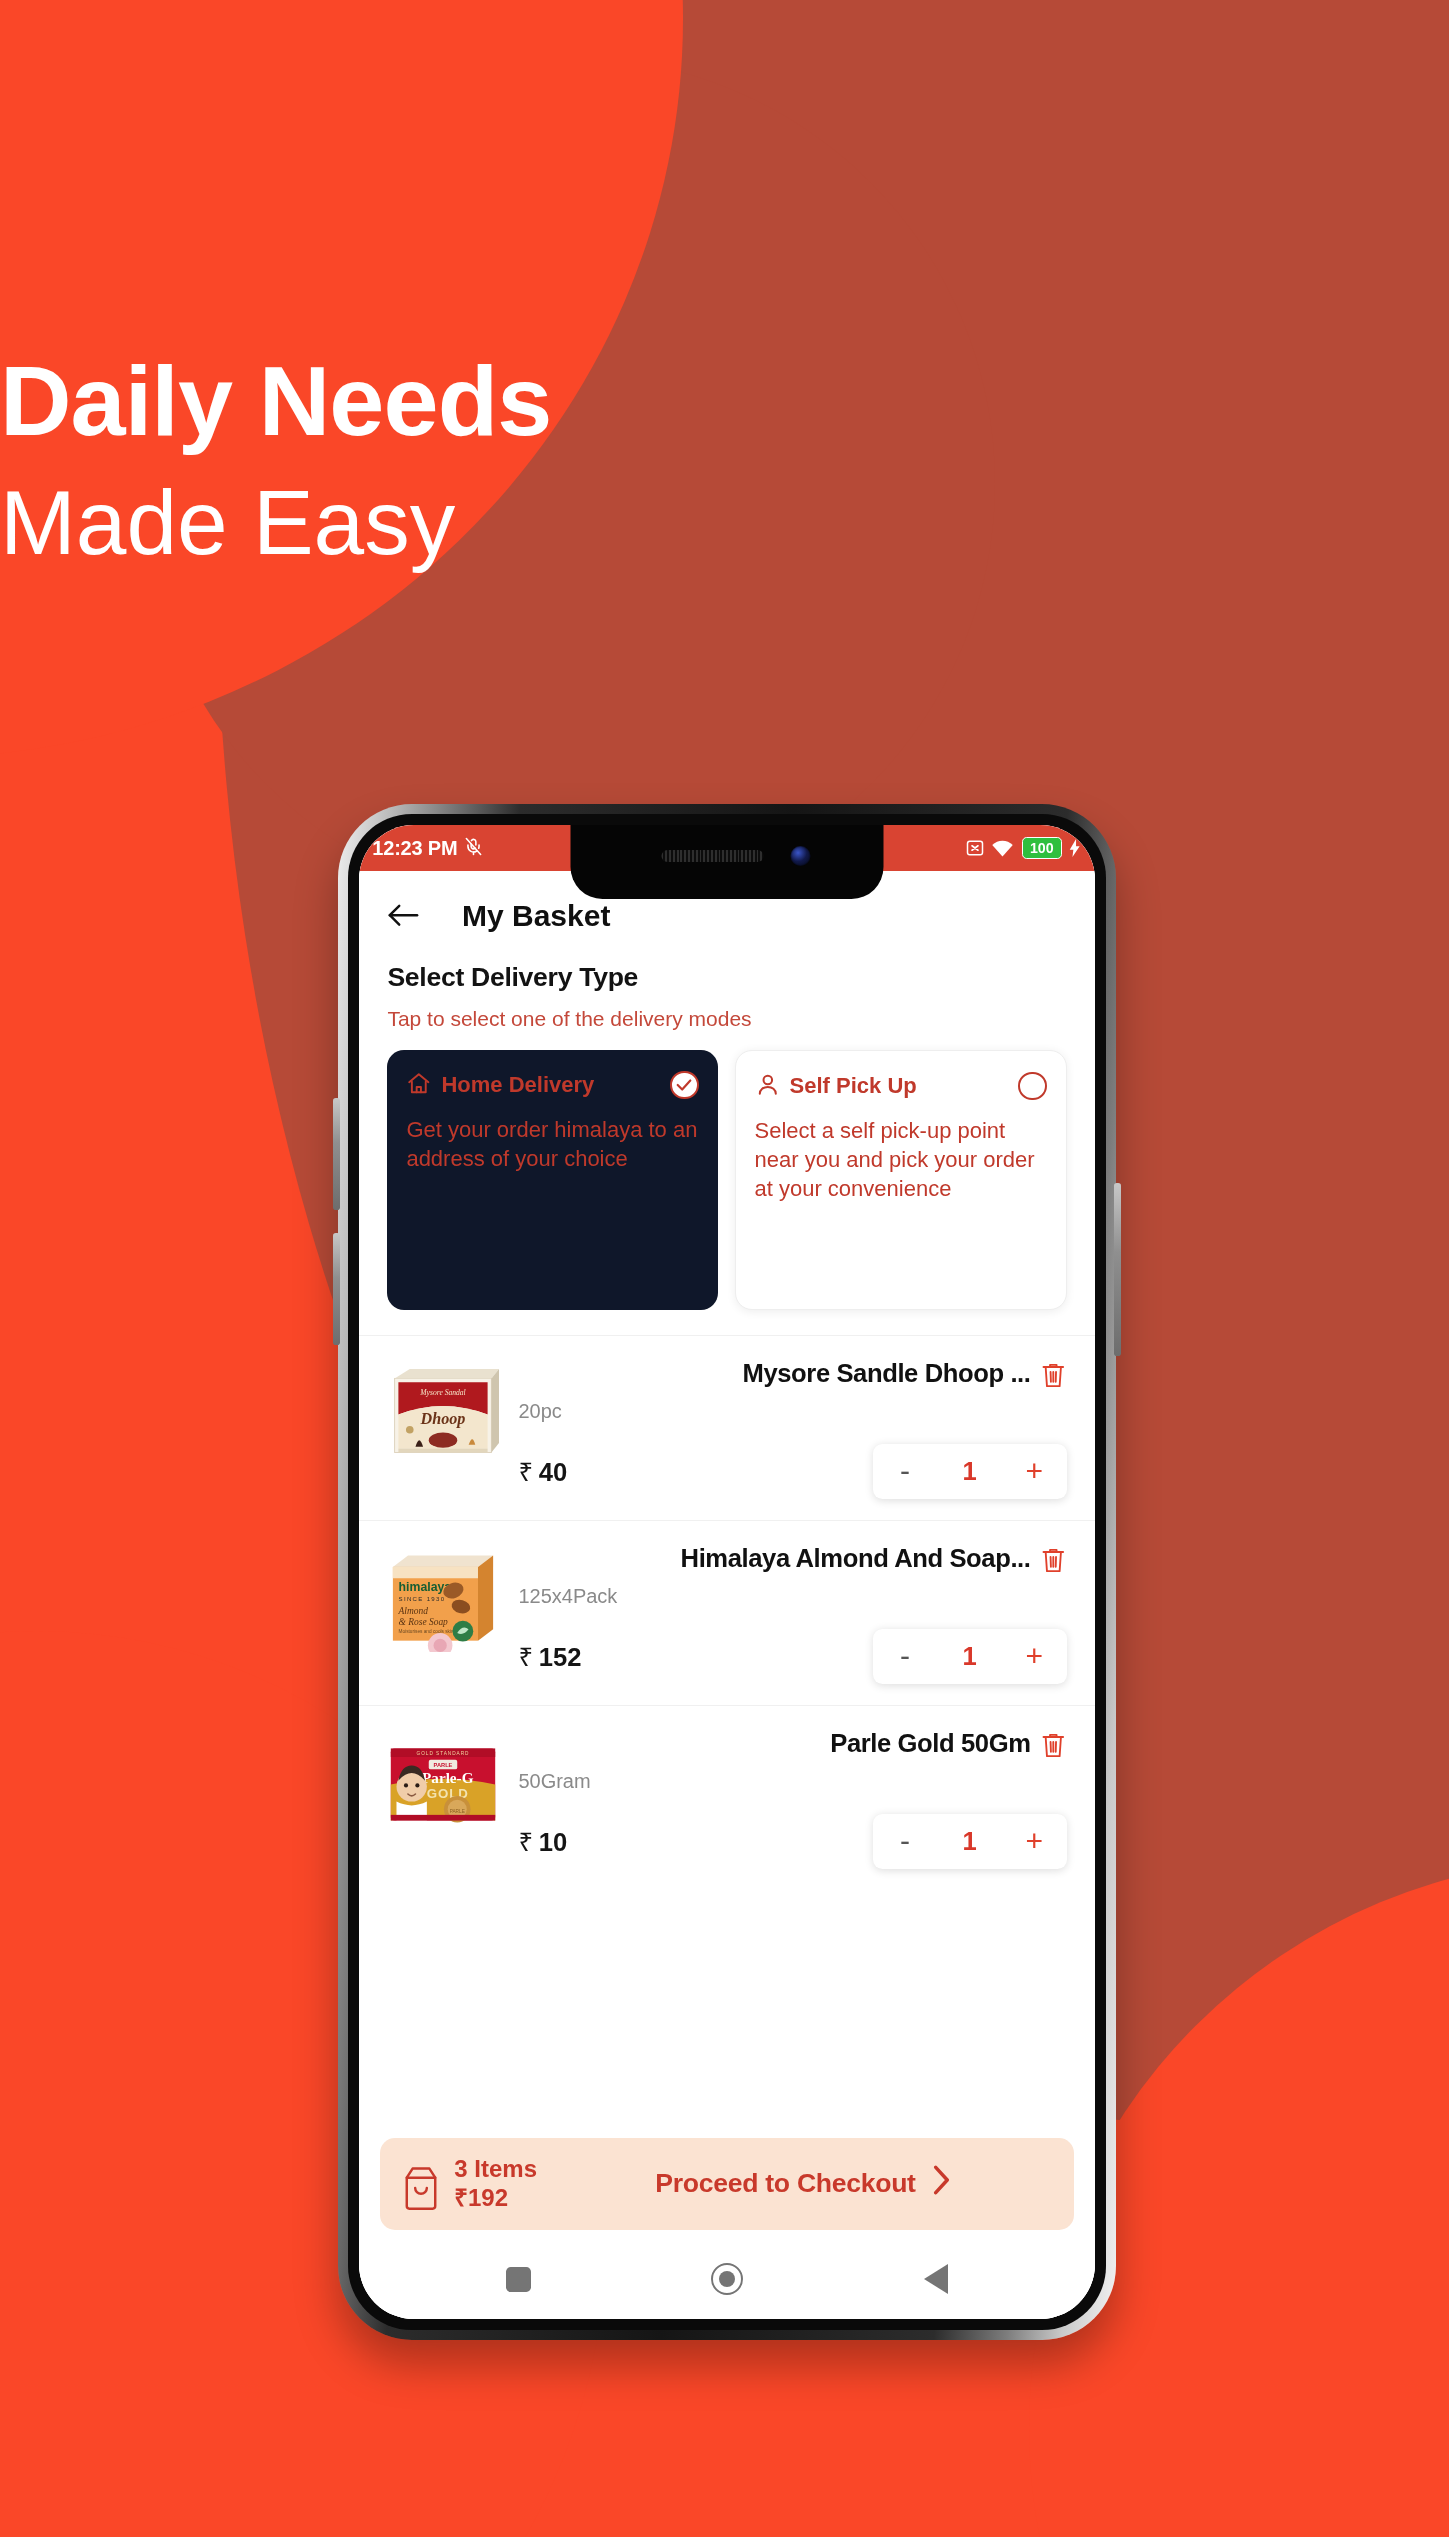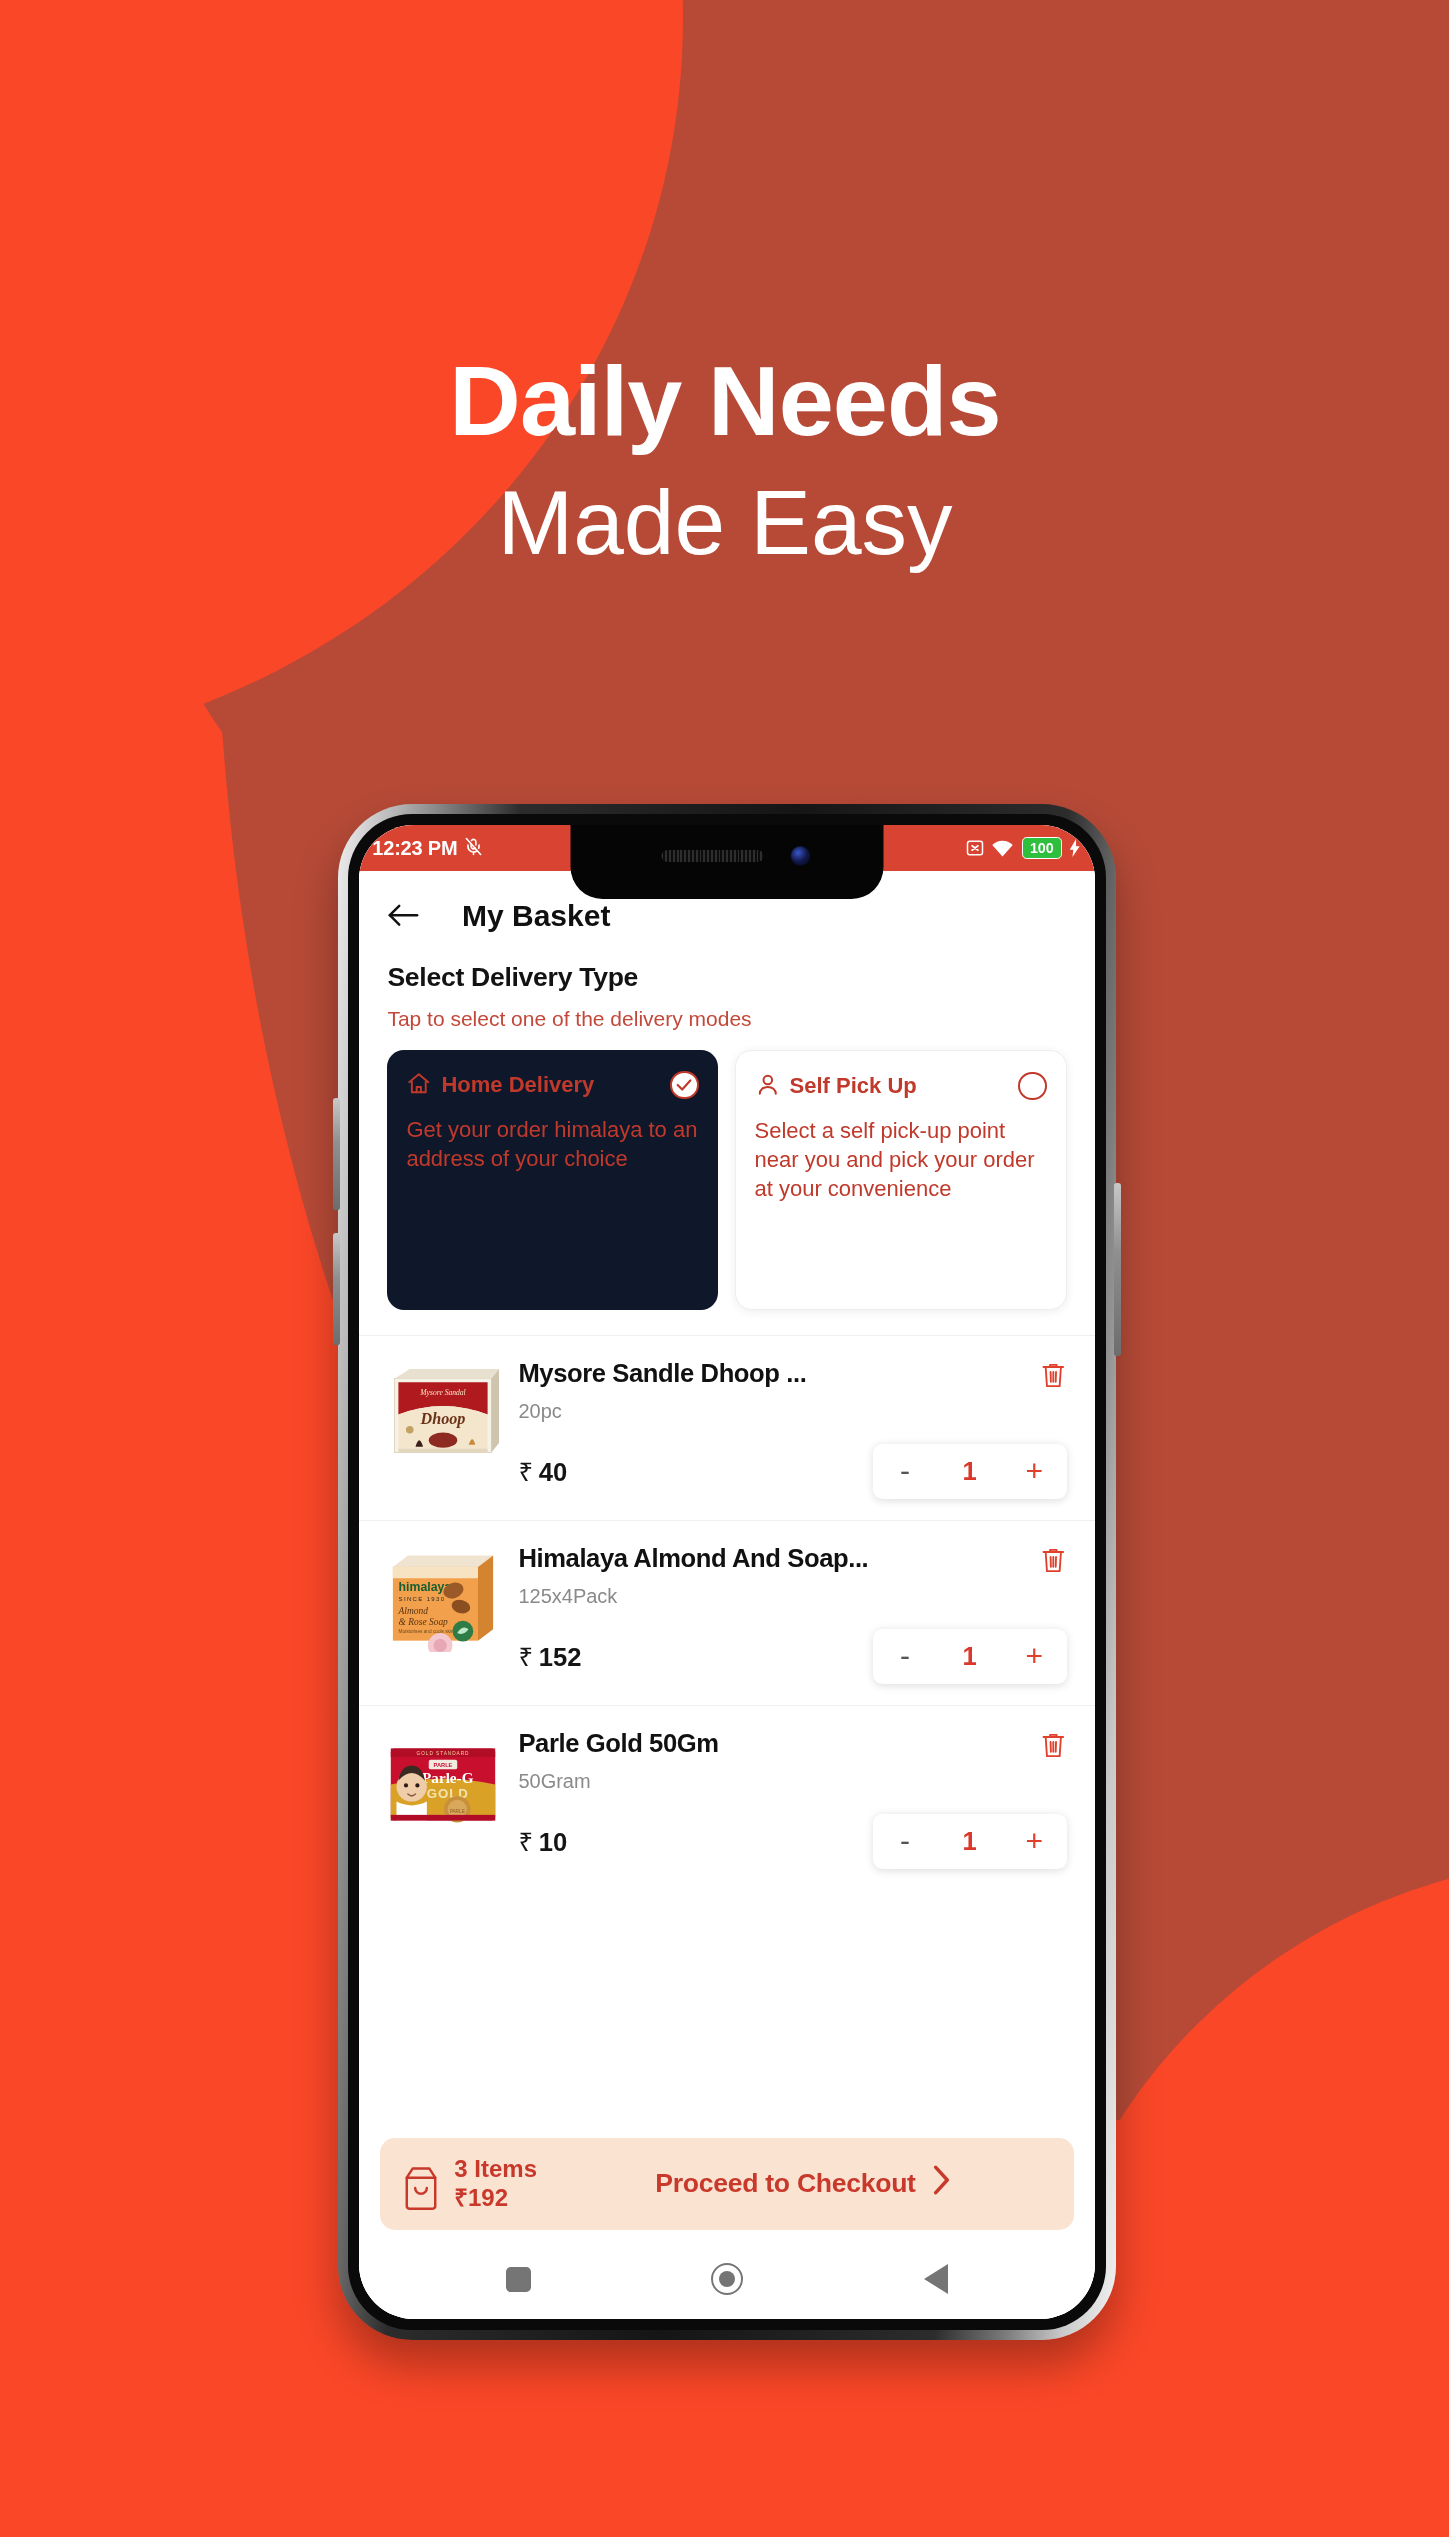--- a/index.html
+++ b/index.html
@@ -53,21 +53,21 @@
     width: 1536px; height: 1479px;
     border-radius: 50%;
     background: #FA4728;
   }
 
   
   #headline {
     position: absolute;
     left: 0; top: 346px;
     width: 1450px;
-    text-align: center;
+    text-align: left;
     color: #ffffff;
     z-index: 5;
   }
   #headline .line1 {
     display: block;
     font-size: 99px;
     font-weight: bold;
     letter-spacing: -0.9px;
     line-height: 1.12;
   }
@@ -247,20 +247,21 @@
   .prod-thumb svg { display: block; }
   .prod-info { flex: 1 1 auto; min-width: 0; }
   .prod-top {
     display: flex; align-items: flex-start; gap: 9.5px;
   }
   .prod-name {
     font-size: 25.6px; font-weight: bold; color: #111111;
     flex: 1 1 auto;
     white-space: nowrap; overflow: hidden; text-overflow: clip;
     letter-spacing: -0.4px;
+    text-align: right;
   }
   .delete-btn { flex: 0 0 auto; padding-top: 1.9px; cursor: pointer; }
   .prod-unit {
     font-size: 20px; color: #8a8a8a; margin-top: 7.6px;
   }
   .prod-bottom {
     display: flex; align-items: center; justify-content: space-between;
     margin-top: 21px;
   }
   .prod-price { font-size: 25.6px; font-weight: bold; color: #151515; }

